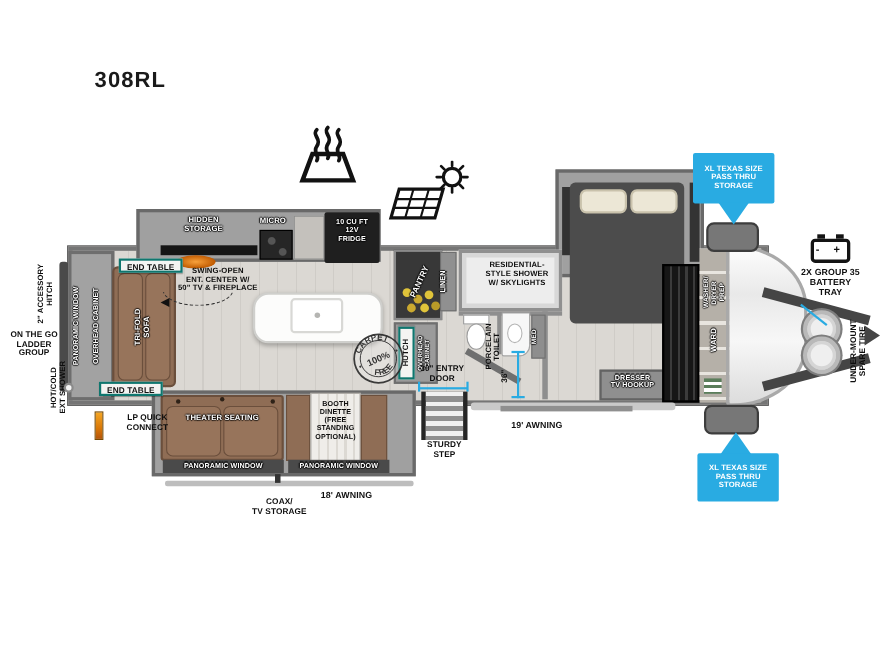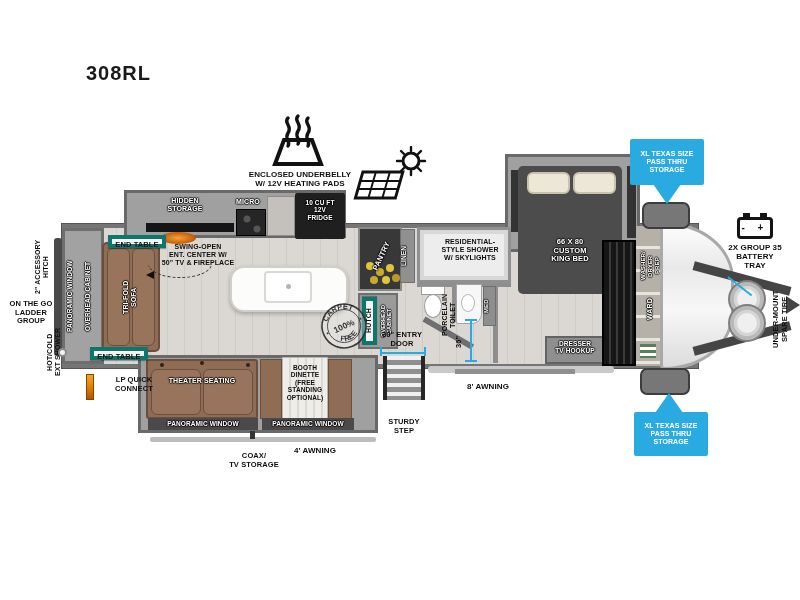--- a/index.html
+++ b/index.html
@@ -2,21 +2,21 @@
 <html><head>
 <meta charset="utf-8">
 <style>
   *{margin:0;padding:0;box-sizing:border-box}
   html,body{width:800px;height:600px;background:#fff;font-family:"Liberation Sans",sans-serif}
   #canvas{position:relative;width:800px;height:600px;background:#fff;overflow:hidden}
   .abs{position:absolute}
   .lbl{font-weight:700;white-space:pre-line;text-align:center;line-height:1.15;letter-spacing:.1px}
   .blk{color:#0e0e0e}
   .wht{color:#fff;text-shadow:-1px 0 1px rgba(0,0,0,.8),1px 0 1px rgba(0,0,0,.8),0 -1px 1px rgba(0,0,0,.8),0 1px 1px rgba(0,0,0,.8)}
-  .chip{background:#f4f4f2;border:4px solid #0f766e;color:#111;box-shadow:0 1px 1px rgba(0,0,0,.3)}
+  .chip{background:#f4f4f2;border:2px solid #0f766e;color:#111;box-shadow:0 1px 1px rgba(0,0,0,.3)}
   .vert{writing-mode:vertical-rl;transform:rotate(180deg)}
   .t55{font-size:5.5px}.t6{font-size:6px}.t65{font-size:6.5px}.t7{font-size:7px}.t75{font-size:7.5px}.t8{font-size:8px}
   .wall{background:#a0a0a0;border:3px solid #696969}
   .blue{background:#29abe2}
 
   #title{left:86px;top:62px;font-size:20px;font-weight:600;color:#1a1a1a;letter-spacing:1px}
   #copyright{left:4px;top:572px;font-size:18px;font-weight:700;font-style:italic;color:#a8a8a8;letter-spacing:.4px}
 
   #underbelly-icon{left:266px;top:112px}
   #underbelly-label{left:226px;top:170px;width:148px}
@@ -101,21 +101,21 @@
   #dim36-t1{left:465px;top:319px;width:12px;height:2px;z-index:6}
   #dim36-t2{left:465px;top:360px;width:12px;height:2px;z-index:6}
   #dim36-label{left:455px;top:330px;width:14px;height:24px;z-index:6}
 
   #entry-label{left:370px;top:331px;width:64px;z-index:6}
   #entry-line{left:381px;top:352px;width:44px;height:2px;z-index:6}
   #entry-t1{left:380px;top:347px;width:2px;height:9px;z-index:6}
   #entry-t2{left:424px;top:347px;width:2px;height:9px;z-index:6}
   #steps{left:383px;top:356px;width:42px;height:44px;z-index:6;border-left:4px solid #262626;border-right:4px solid #262626;
          background:repeating-linear-gradient(180deg,#f0f0f0 0 4px,#8f8f8f 4px 9px)}
-  #sturdy-label{left:374px;top:418px;width:60px;z-index:6}
+  #sturdy-label{left:374px;top:400px;width:60px;z-index:6}
 
   #rail14a{left:428px;top:366px;width:186px;height:7px;background:#c9c9c9;border-radius:3px;z-index:5}
   #rail14b{left:455px;top:369px;width:120px;height:5px;background:#8f8f8f;z-index:5}
   #awning14-label{left:452px;top:382px;width:72px;z-index:6}
 
   #slide-bed{left:505px;top:154px;width:135px;height:98px;z-index:2}
   #bwin1{left:511px;top:170px;width:8px;height:62px;background:#333;z-index:3}
   #bwin2{left:627px;top:166px;width:9px;height:72px;background:#333;z-index:3}
   #mattress{left:518px;top:166px;width:104px;height:128px;background:#4c4c4c;border-radius:5px;z-index:3}
   #pillow1{left:527px;top:172px;width:43px;height:22px;background:#ece7d6;border:2px solid #c9c2ac;border-radius:6px;z-index:4}
@@ -189,22 +189,20 @@
 <div id="canvas">
 
   <div class="abs" id="title">308RL</div>
 
   <svg class="abs" id="underbelly-icon" width="64" height="56" viewBox="0 0 64 56">
     <path d="M18 28 L46 28 L55 52 L9 52 Z" fill="none" stroke="#111" stroke-width="4"></path>
     <path d="M22 6 c-5 5 5 8 0 15 c-4 6 3 8 0 13" fill="none" stroke="#111" stroke-width="3.4" stroke-linecap="round"></path>
     <path d="M32 4 c-5 5 5 8 0 15 c-4 6 3 8 0 13" fill="none" stroke="#111" stroke-width="3.4" stroke-linecap="round"></path>
     <path d="M42 6 c-5 5 5 8 0 15 c-4 6 3 8 0 13" fill="none" stroke="#111" stroke-width="3.4" stroke-linecap="round"></path>
   </svg>
-  <div class="abs lbl blk t8" id="underbelly-label">ENCLOSED UNDERBELLY
-W/ 12V HEATING PADS</div>
 
   <svg class="abs" id="solar-icon" width="80" height="54" viewBox="0 0 80 54">
     <circle cx="59" cy="15" r="8" fill="none" stroke="#111" stroke-width="3"></circle>
     <g stroke="#111" stroke-width="2.4" stroke-linecap="round">
       <line x1="59" y1="1" x2="59" y2="5"></line>
         <line x1="59" y1="25" x2="59" y2="29"></line>
       <line x1="45" y1="15" x2="49" y2="15"></line>
         <line x1="69" y1="15" x2="73" y2="15"></line>
       <line x1="49" y1="5" x2="52" y2="8"></line>
         <line x1="66" y1="22" x2="69" y2="25"></line>
@@ -313,31 +311,28 @@
   <div class="abs lbl blk t75" id="entry-label">30" ENTRY
 DOOR</div>
   <div class="abs blue" id="entry-line"></div>
   <div class="abs blue" id="entry-t1"></div>
   <div class="abs blue" id="entry-t2"></div>
   <div class="abs" id="steps"></div>
   <div class="abs lbl blk t75" id="sturdy-label">STURDY
 STEP</div>
   <div class="abs" id="rail14a"></div>
   <div class="abs" id="rail14b"></div>
-  <div class="abs lbl blk t8" id="awning14-label">8' AWNING</div>
+  <div class="abs lbl blk t8" id="awning14-label">19' AWNING</div>
 
   <div class="abs wall" id="slide-bed"></div>
   <div class="abs" id="bwin1"></div>
   <div class="abs" id="bwin2"></div>
   <div class="abs" id="mattress"></div>
   <div class="abs" id="pillow1"></div>
   <div class="abs" id="pillow2"></div>
-  <div class="abs lbl wht t75" id="bed-label">66 X 80
-CUSTOM
-KING BED</div>
   <div class="abs" id="dresser"></div>
   <div class="abs lbl wht t65" id="dresser-label">DRESSER
 TV HOOKUP</div>
   <div class="abs" id="wardrobe"></div>
   <div class="abs" id="front-storage"></div>
   <div class="abs lbl wht t6 vert" id="wd-label">WASHER/
 DRYER
 PREP</div>
   <div class="abs lbl wht t7 vert" id="ward-label">WARD</div>
   <div class="abs" id="linens"></div>
@@ -382,18 +377,18 @@
   <div class="abs lbl blk t65" id="dinette-label">BOOTH
 DINETTE
 (FREE
 STANDING
 OPTIONAL)</div>
   <div class="abs" id="sill1"></div>
   <div class="abs" id="sill2"></div>
   <div class="abs lbl wht t65" id="pw1">PANORAMIC WINDOW</div>
   <div class="abs lbl wht t65" id="pw2">PANORAMIC WINDOW</div>
   <div class="abs" id="rail12"></div>
-  <div class="abs lbl blk t8" id="awning12-label">4' AWNING</div>
+  <div class="abs lbl blk t8" id="awning12-label">18' AWNING</div>
   <div class="abs" id="coax-tick"></div>
   <div class="abs lbl blk t75" id="coax-label">COAX/
 TV STORAGE</div>
 
 </div>
 
 </body></html>

